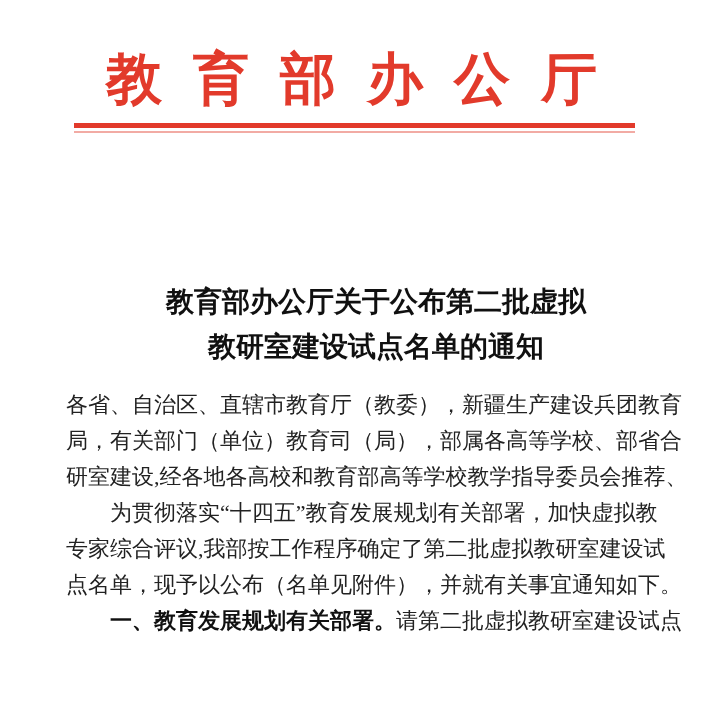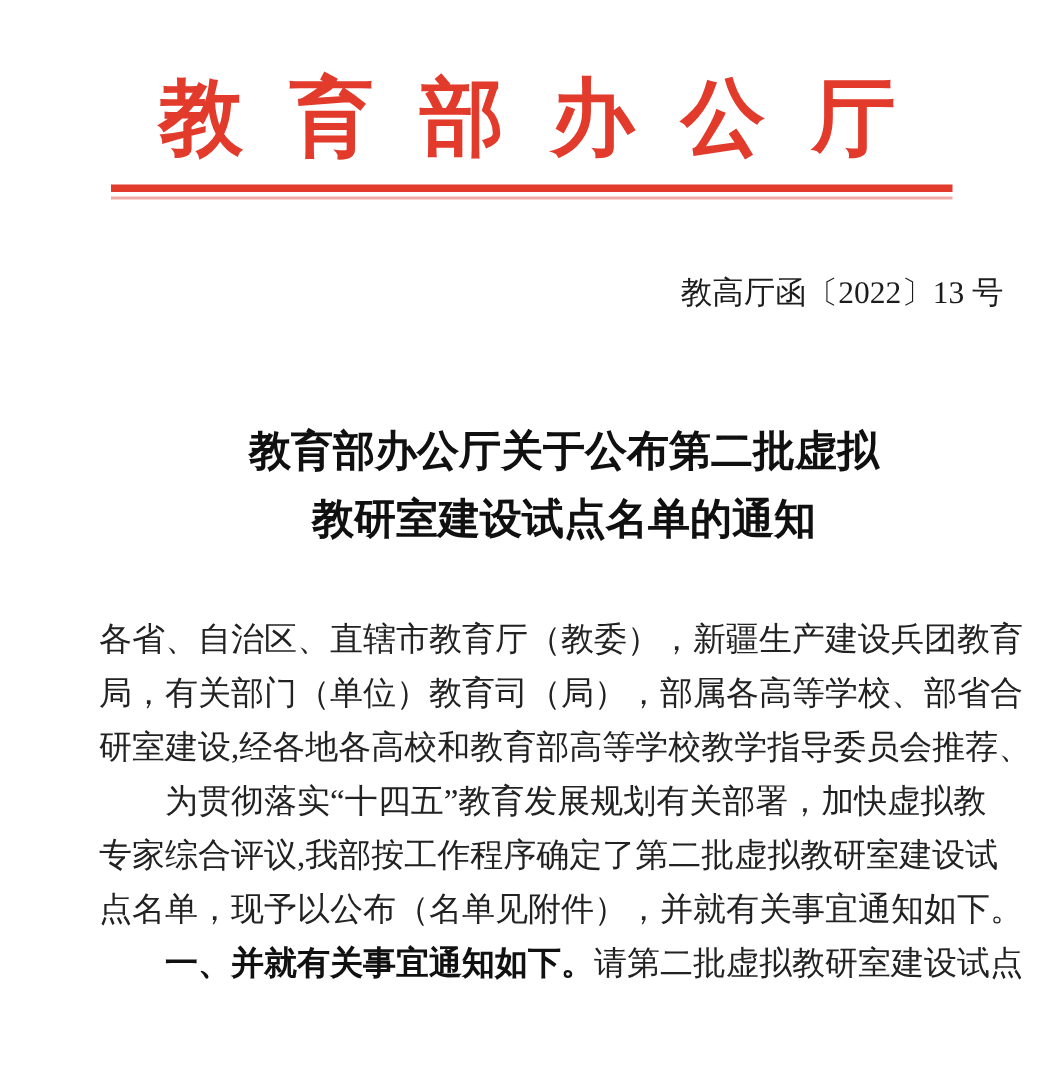--- a/index.html
+++ b/index.html
@@ -65,21 +65,21 @@
     width: 620px;
     text-align: center;
     font-size: 28px;
     line-height: 45px;
     font-weight: bold;
     color: #101010;
   }
   .title-line { display: block; }
   .body {
     position: absolute;
-    top: 408px;
+    top: 387px;
     left: 66px;
     width: 620px;
     font-size: 22px;
     line-height: 36px;
     color: var(--ink);
   }
   .line {
     white-space: nowrap;
     text-align: left;
   }
@@ -95,34 +95,33 @@
 
 <div class="page">
 
   <div class="org-name">教育部办公厅</div>
 
   <div class="divider">
     <div class="divider-thick"></div>
     <div class="divider-thin"></div>
   </div>
 
-  <div class="doc-number">教高厅函〔2022〕13 号</div>
 
   <h1 class="title">
     <span class="title-line">教育部办公厅关于公布第二批虚拟</span>
     <span class="title-line">教研室建设试点名单的通知</span>
   </h1>
 
   <div class="body">
 
     <p class="line">各省、自治区、直辖市教育厅（教委），新疆生产建设兵团教育</p>
     <p class="line">局，有关部门（单位）教育司（局），部属各高等学校、部省合</p>
 
     <p class="line">研室建设,经各地各高校和教育部高等学校教学指导委员会推荐、</p>
     <p class="line indent">为贯彻落实“十四五”教育发展规划有关部署，加快虚拟教</p>
     <p class="line">专家综合评议,我部按工作程序确定了第二批虚拟教研室建设试</p>
     <p class="line">点名单，现予以公布（名单见附件），并就有关事宜通知如下。</p>
 
-    <p class="line indent"><span class="bold-heading">一、并就有关事宜通知如下。</span><span>请第二批虚拟教研室建设试点</span></p>
+    <p class="line indent"><span class="bold-heading">一、教育发展规划有关部署。</span><span>请第二批虚拟教研室建设试点</span></p>
 
   </div>
 
 </div>
 
 </body></html>

